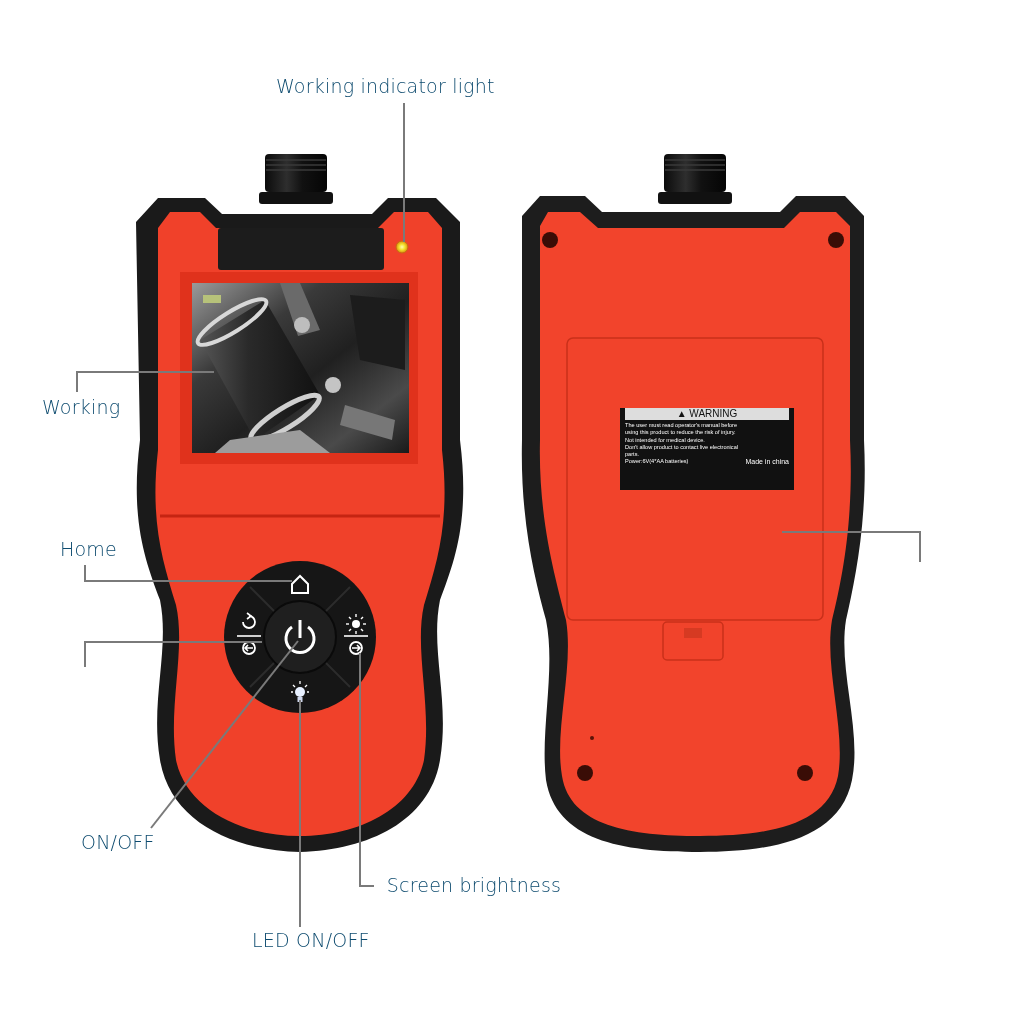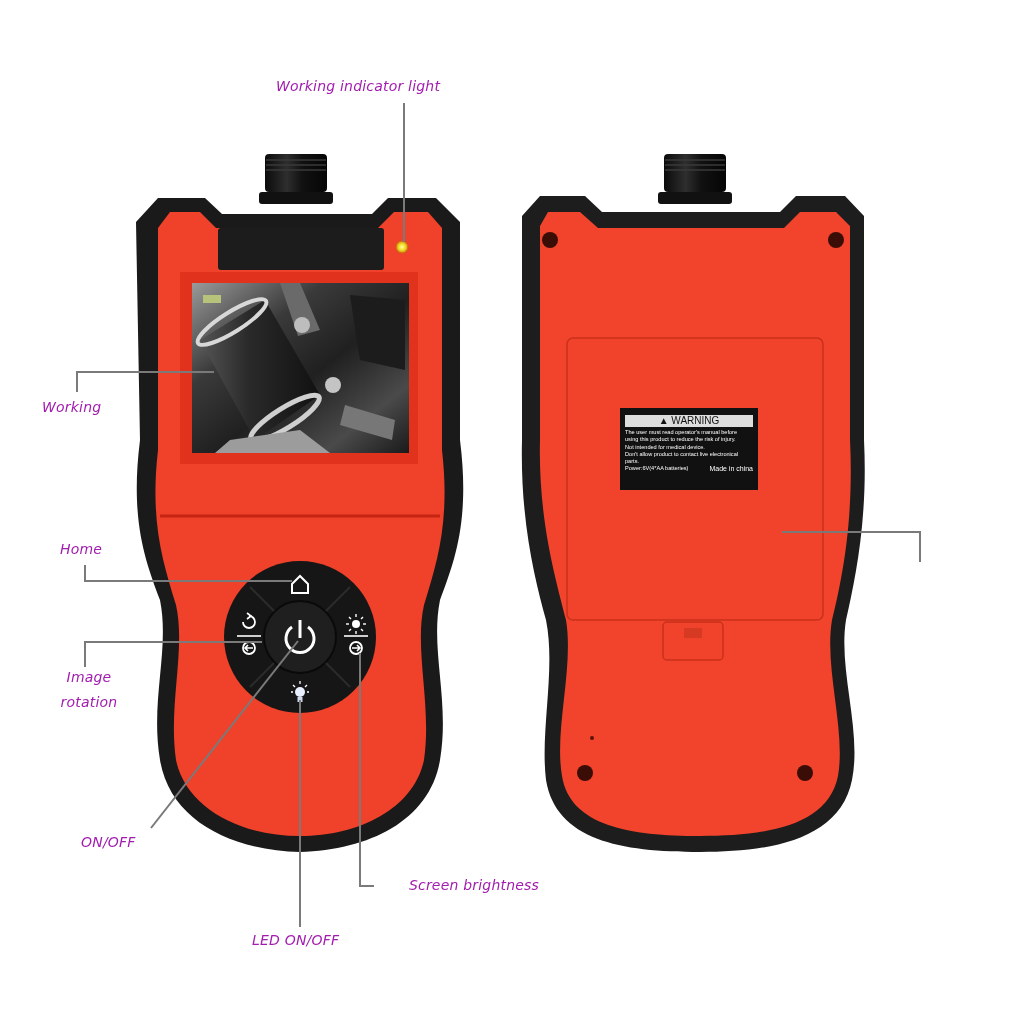--- a/index.html
+++ b/index.html
@@ -1,20 +1,20 @@
 <!DOCTYPE html>
 <html><head>
   <meta charset="utf-8">
   <style>
     html, body { margin: 0; padding: 0; background: #ffffff; }
     body { width: 1024px; height: 1024px; position: relative; overflow: hidden;
            font-family: "DejaVu Sans", sans-serif; color: #333; }
     .stage { position: absolute; left: 0; top: 0; width: 1024px; height: 1024px; }
-    .label { position: absolute; font-family: "DejaVu Sans", sans-serif; font-size: 14px;
-             color: #a21caf; line-height: 25px; white-space: nowrap; font-weight: 300; letter-spacing: 0.2px; font-style: italic; }
+    .label { position: absolute; font-family: "DejaVu Sans", sans-serif; font-size: 19px;
+             color: #0c4a6e; line-height: 25px; white-space: nowrap; font-weight: 300; letter-spacing: 0.2px; }
     .label.center { text-align: center; }
     .warn-text { font-family: "Liberation Sans", sans-serif; }
   </style>
 </head>
 <body>
 
 <div class="stage">
   <svg width="1024" height="1024" viewBox="0 0 1024 1024" xmlns="http://www.w3.org/2000/svg" style="position:absolute;left:0;top:0">
     <defs>
       <linearGradient id="conn" x1="0" x2="1" y1="0" y2="0">
@@ -185,43 +185,39 @@
       <polyline points="77,392 77,372 214,372"></polyline>
       <polyline points="85,565 85,581 292,581"></polyline>
       <polyline points="85,667 85,642 262,642"></polyline>
       <polyline points="151,828 298,641"></polyline>
       <polyline points="300,927 300,700"></polyline>
       <polyline points="374,886 360,886 360,653"></polyline>
       <polyline points="782,532 920,532 920,562"></polyline>
     </g>
   </svg>
 
-  <div style="position:absolute;left:620px;top:408px;width:138px;height:82px;background:#111;padding:7px 5px;box-sizing:border-box;color:#fff;">
+  <div style="position:absolute;left:620px;top:408px;width:174px;height:82px;background:#111;padding:0 5px;box-sizing:border-box;color:#fff;">
     <div style="background:#ddd;color:#111;font-family:'Liberation Sans',sans-serif;font-size:10px;line-height:12px;text-align:center;height:12px;">
       <span>▲</span>
       <span>WARNING</span>
     </div>
     <div class="warn-text" style="font-size:5.6px;line-height:7.3px;margin-top:2px;white-space:nowrap;">
       <div>The user must read operator's manual before</div>
       <div>using this product to reduce the risk of injury.</div>
       <div>Not intended for medical device.</div>
       <div>Don't allow product to contact live electronical</div>
       <div>parts.</div>
       <div style="display:flex;justify-content:space-between;">
         <span>Power:6V(4*AA batteries)</span>
         <span style="font-size:7px;">Made in china</span>
       </div>
     </div>
   </div>
 
   <div class="label" style="left:276px;top:74px;">Working indicator light</div>
   <div class="label" style="left:42px;top:395px;">Working</div>
   <div class="label" style="left:48px;top:537px;margin-left:12px;">Home</div>
-  <div class="label center" style="left:44px;top:665px;width:90px;">
-    <div>Image</div>
-    <div>rotation</div>
-  </div>
   <div class="label" style="left:81px;top:830px;">ON/OFF</div>
   <div class="label" style="left:252px;top:928px;">LED ON/OFF</div>
   <div class="label center" style="left:376px;top:873px;width:196px;">
     <div>Screen brightness</div>
   </div>
 </div>
 
 </body></html>

